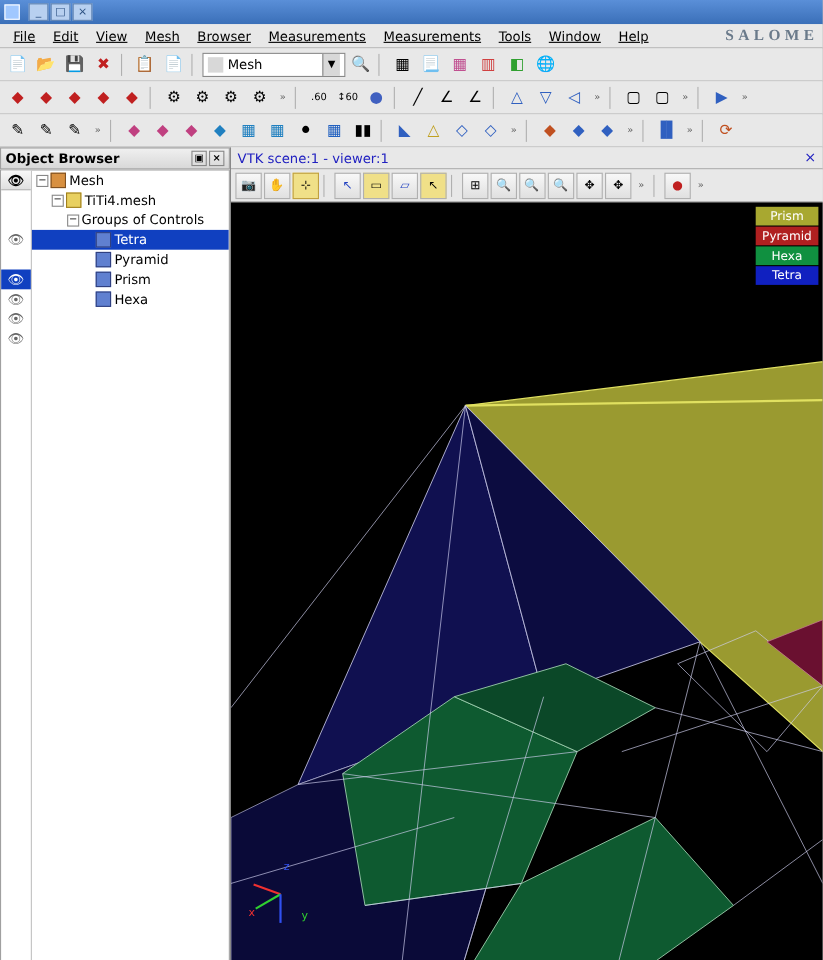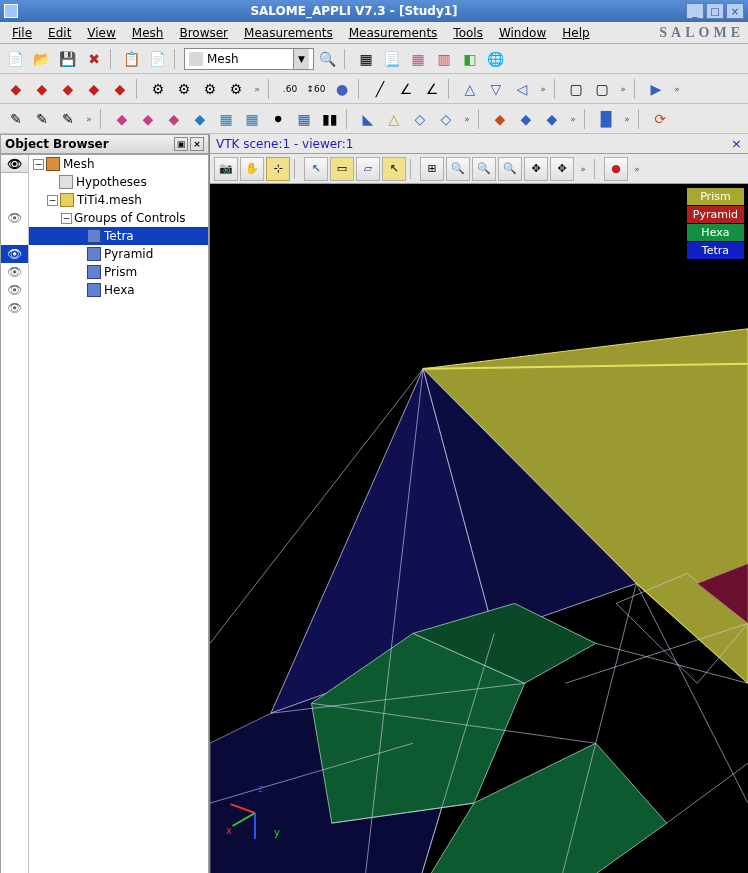--- a/index.html
+++ b/index.html
@@ -60,21 +60,20 @@
 .axis { position: absolute; left: 14px; bottom: 60px; width: 60px; height: 60px; }
 .axis .ax { position: absolute; left: 30px; top: 30px; width: 2px; height: 26px; transform-origin: top; }
 
 svg.mesh3d { width: 100%; height: 100%; }
 </style>
 </head>
 <body>
 
 <div class="titlebar">
   <div class="appicon"></div>
-  <div class="title">SALOME_APPLI V7.3 - [Study1]</div>
   <div class="wbtn">_</div>
   <div class="wbtn">□</div>
   <div class="wbtn">×</div>
 </div>
 
 <div class="menubar">
   <div class="mitem">File</div>
   <div class="mitem">Edit</div>
   <div class="mitem">View</div>
   <div class="mitem">Mesh</div>
@@ -197,24 +196,20 @@
         <div class="eyecell sel">👁</div>
         <div class="eyecell">👁</div>
         <div class="eyecell">👁</div>
         <div class="eyecell">👁</div>
       </div>
       <div class="tree-col">
         <div class="trow" style="padding-left:4px">
           <span class="exp">−</span>
           <span class="ticon mesh"></span>
           <span>Mesh</span>
-        </div>
-        <div class="trow" style="padding-left:30px">
-          <span class="ticon hyp"></span>
-          <span>Hypotheses</span>
         </div>
         <div class="trow" style="padding-left:18px">
           <span class="exp">−</span>
           <span class="ticon file"></span>
           <span>TiTi4.mesh</span>
         </div>
         <div class="trow" style="padding-left:32px">
           <span class="exp">−</span>
           <span>Groups of Controls</span>
         </div>

